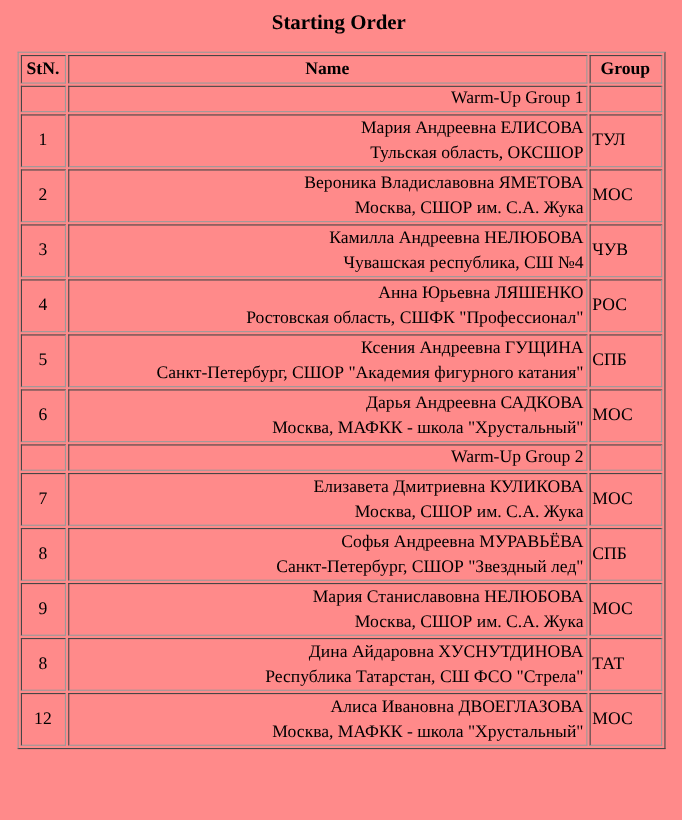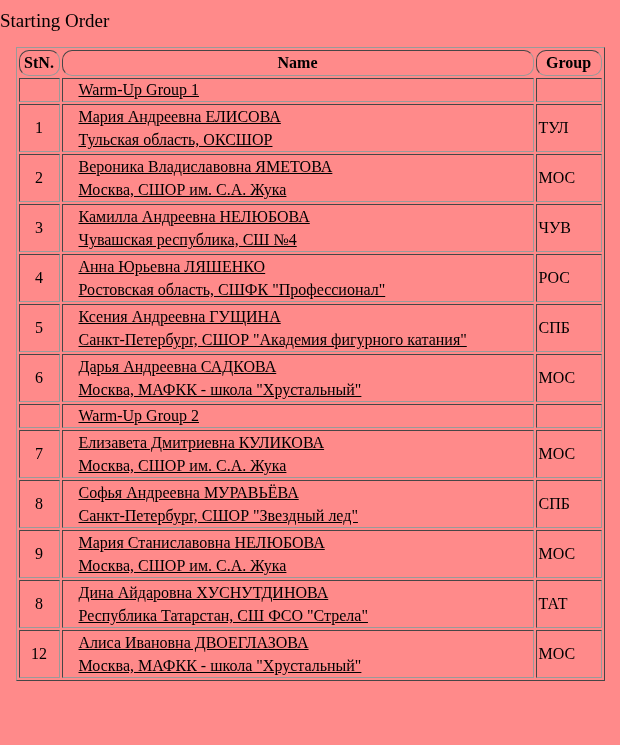--- a/index.html
+++ b/index.html
@@ -8,22 +8,23 @@
   }
   body {
     width: 620px;
     height: 745px;
     background: #FF8A8A;
     font-family: "Liberation Serif", "DejaVu Serif", serif;
     color: #000000;
   }
   h1.page-title {
     margin: 10px 4px 0 0;
+    text-align: center;
     font-size: 19px;
-    font-weight: normal;
+    font-weight: bold;
     line-height: 22px;
   }
   table.start-order {
     width: 589px;
     margin: 15px auto 0 auto;
     border-collapse: separate;
     border-spacing: 2px;
     border: 1px outset #9a9a9a;
     table-layout: fixed;
   }
@@ -32,32 +33,30 @@
     font-size: 16px;
     padding: 0 2px;
     vertical-align: middle;
     overflow: hidden;
   }
   th {
     font-weight: bold;
     text-align: center;
     height: 24px;
     padding: 0;
-    border-radius: 10px;
   }
   col.col-stn    { width: 41px; }
   col.col-nation { width: 66px; }
   td.stn {
     text-align: center;
   }
   td.name {
-    text-align: left;
-    padding-left: 16px;
+    text-align: right;
+    padding-left: 3px;
     padding-right: 2px;
-    text-decoration: underline;
   }
   td.nation {
     text-align: left;
   }
   tr.group-row td {
     height: 22px;
   }
   tr.skater-row td {
     height: 46px;
   }

